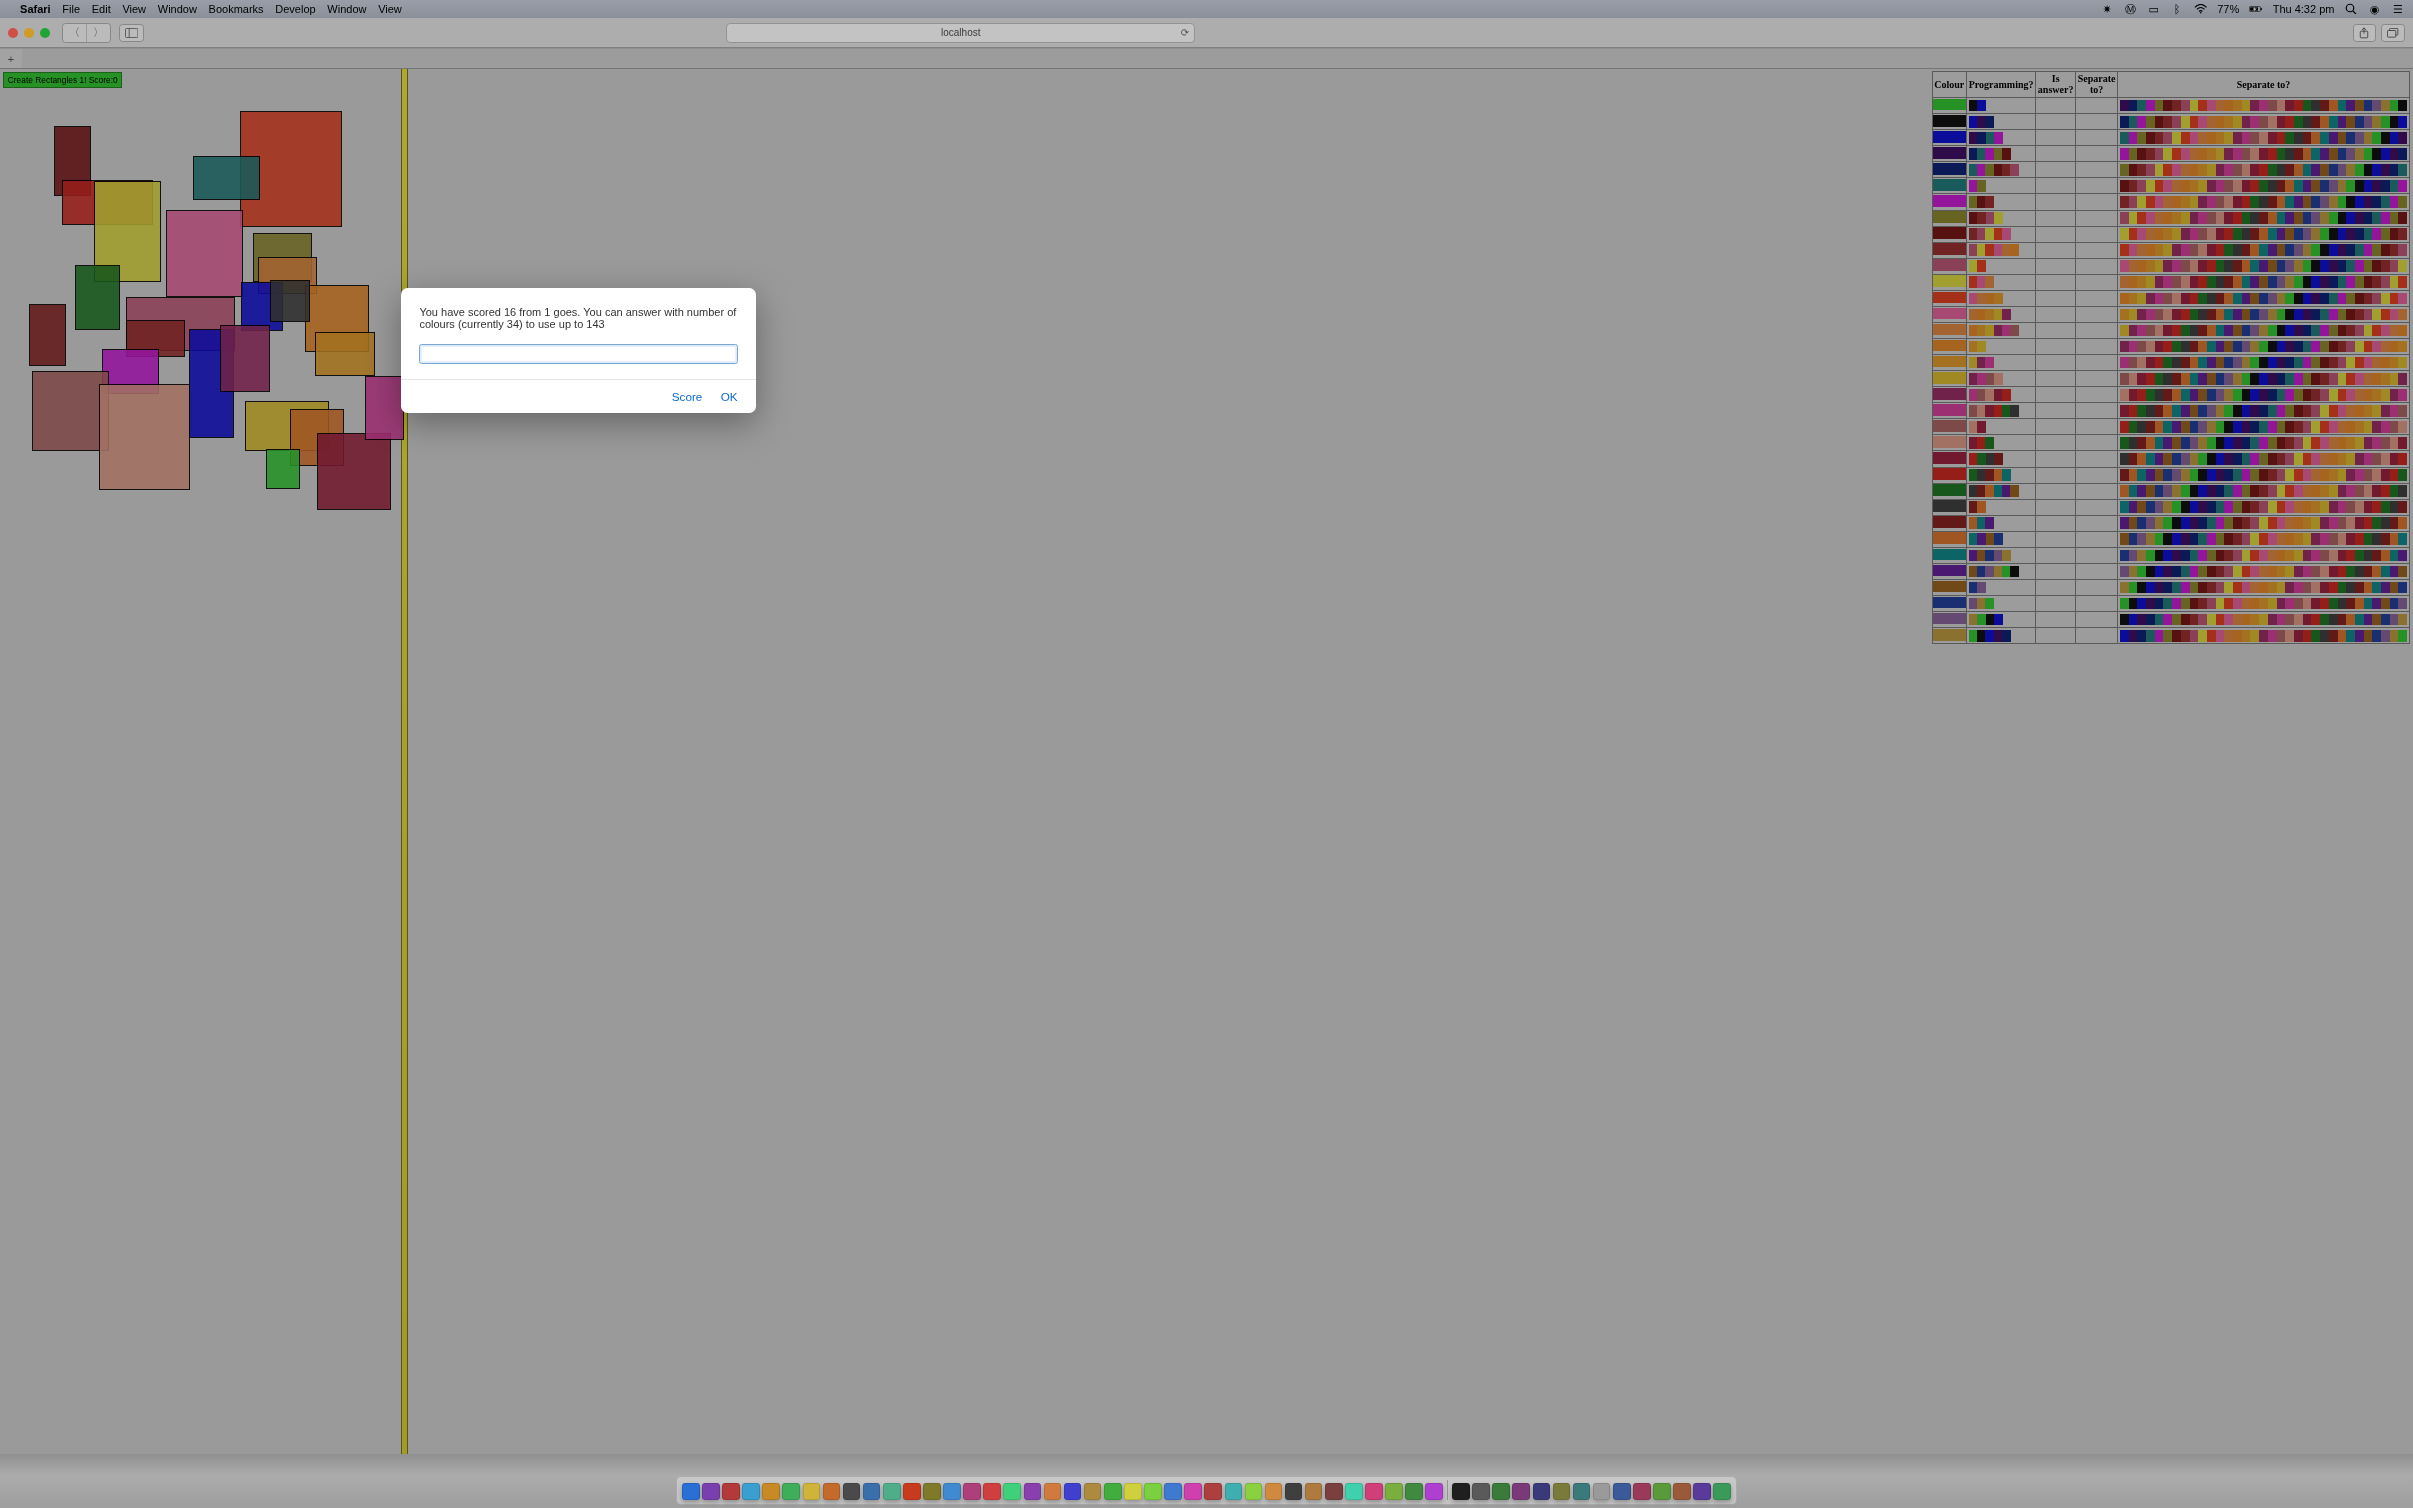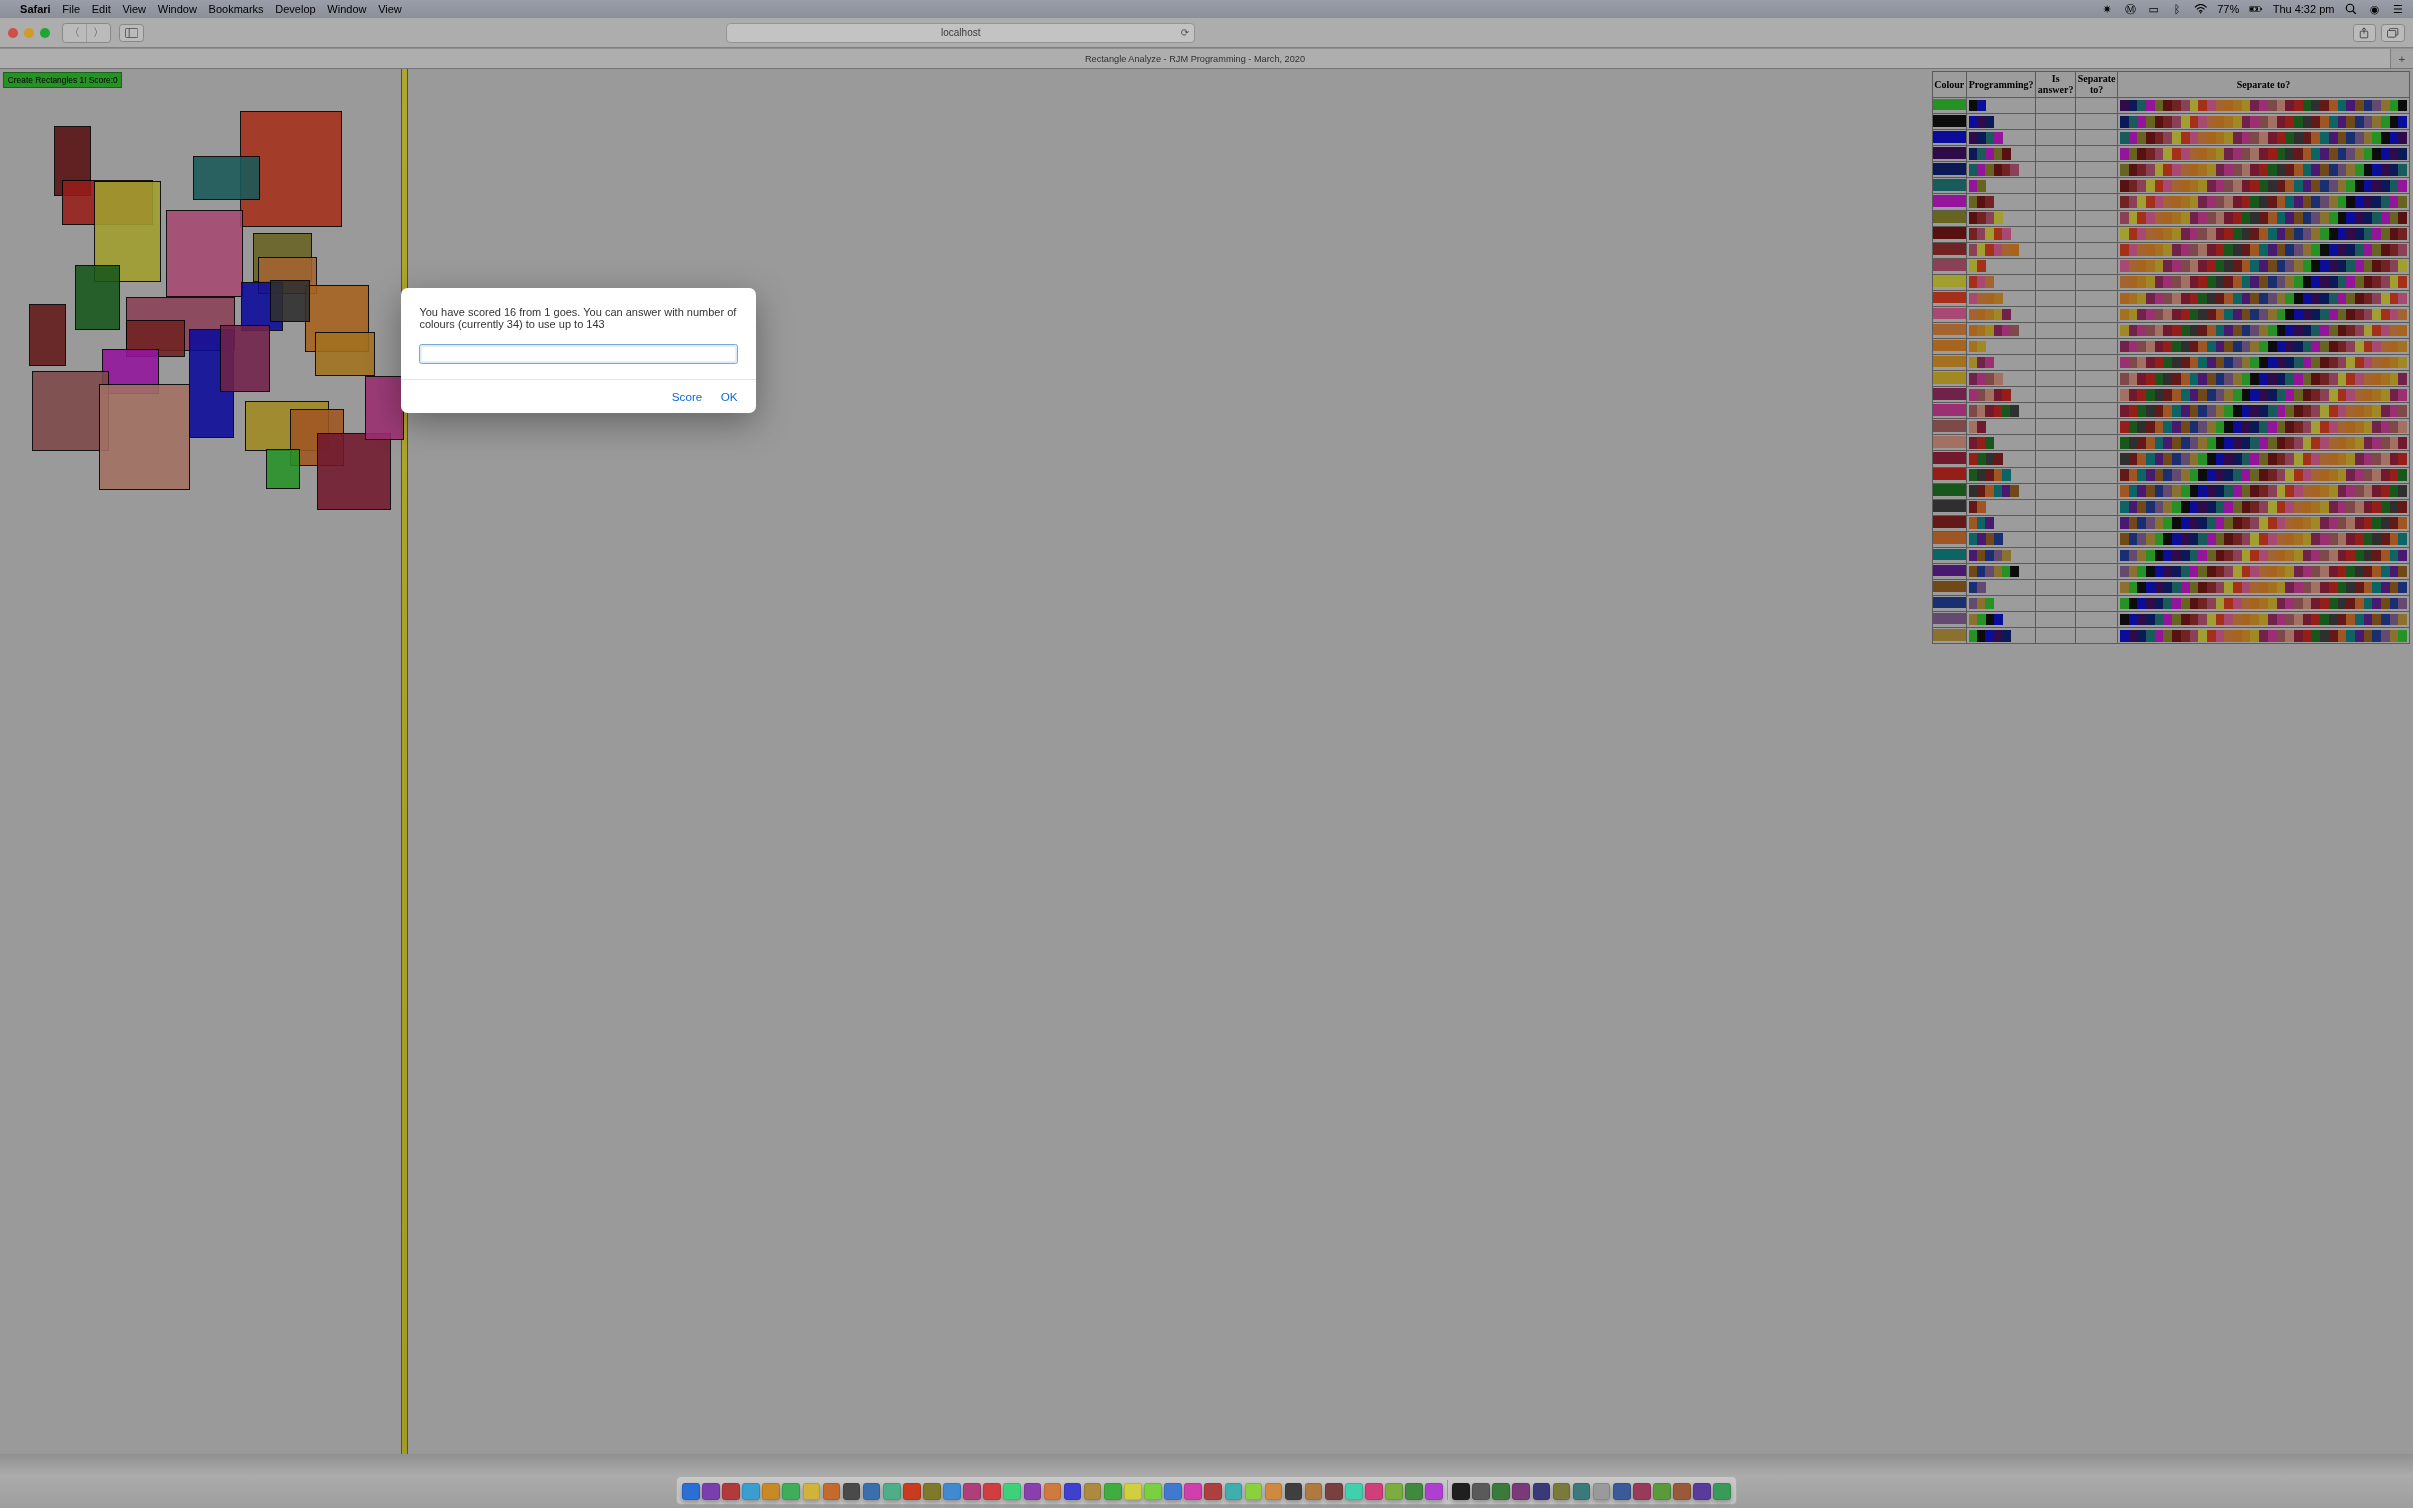--- a/index.html
+++ b/index.html
@@ -142,23 +142,20 @@
     <div class="tbtn">
       <svg width="11.7" height="10" viewBox="0 0 14 12">
           <rect x="3" y="0.5" width="10" height="8" rx="1" fill="none" stroke="#444"></rect>
           <rect x="0.5" y="3" width="10" height="8" rx="1" fill="#e5e5e5" stroke="#444"></rect>
         </svg>
     </div>
   </div>
 </div>
 
 <div class="tabbar">
-  <div class="tab active">
-      <span>Rectangle Analyze - RJM Programming - March, 2020</span>
-    </div>
   <div class="newtab">+</div>
 </div>
 
 <div class="page">
   <button class="score-btn">Create Rectangles 1! Score:0</button>
   <div class="yruler"></div>
 
   <div class="canvas" id="canvas">
       <div class="rect" style="left: 54px; top: 57px; width: 37px; height: 70px; background: rgb(107, 21, 21);"></div>
       <div class="rect" style="left: 240px; top: 42px; width: 102px; height: 116px; background: rgb(201, 59, 31);"></div>

